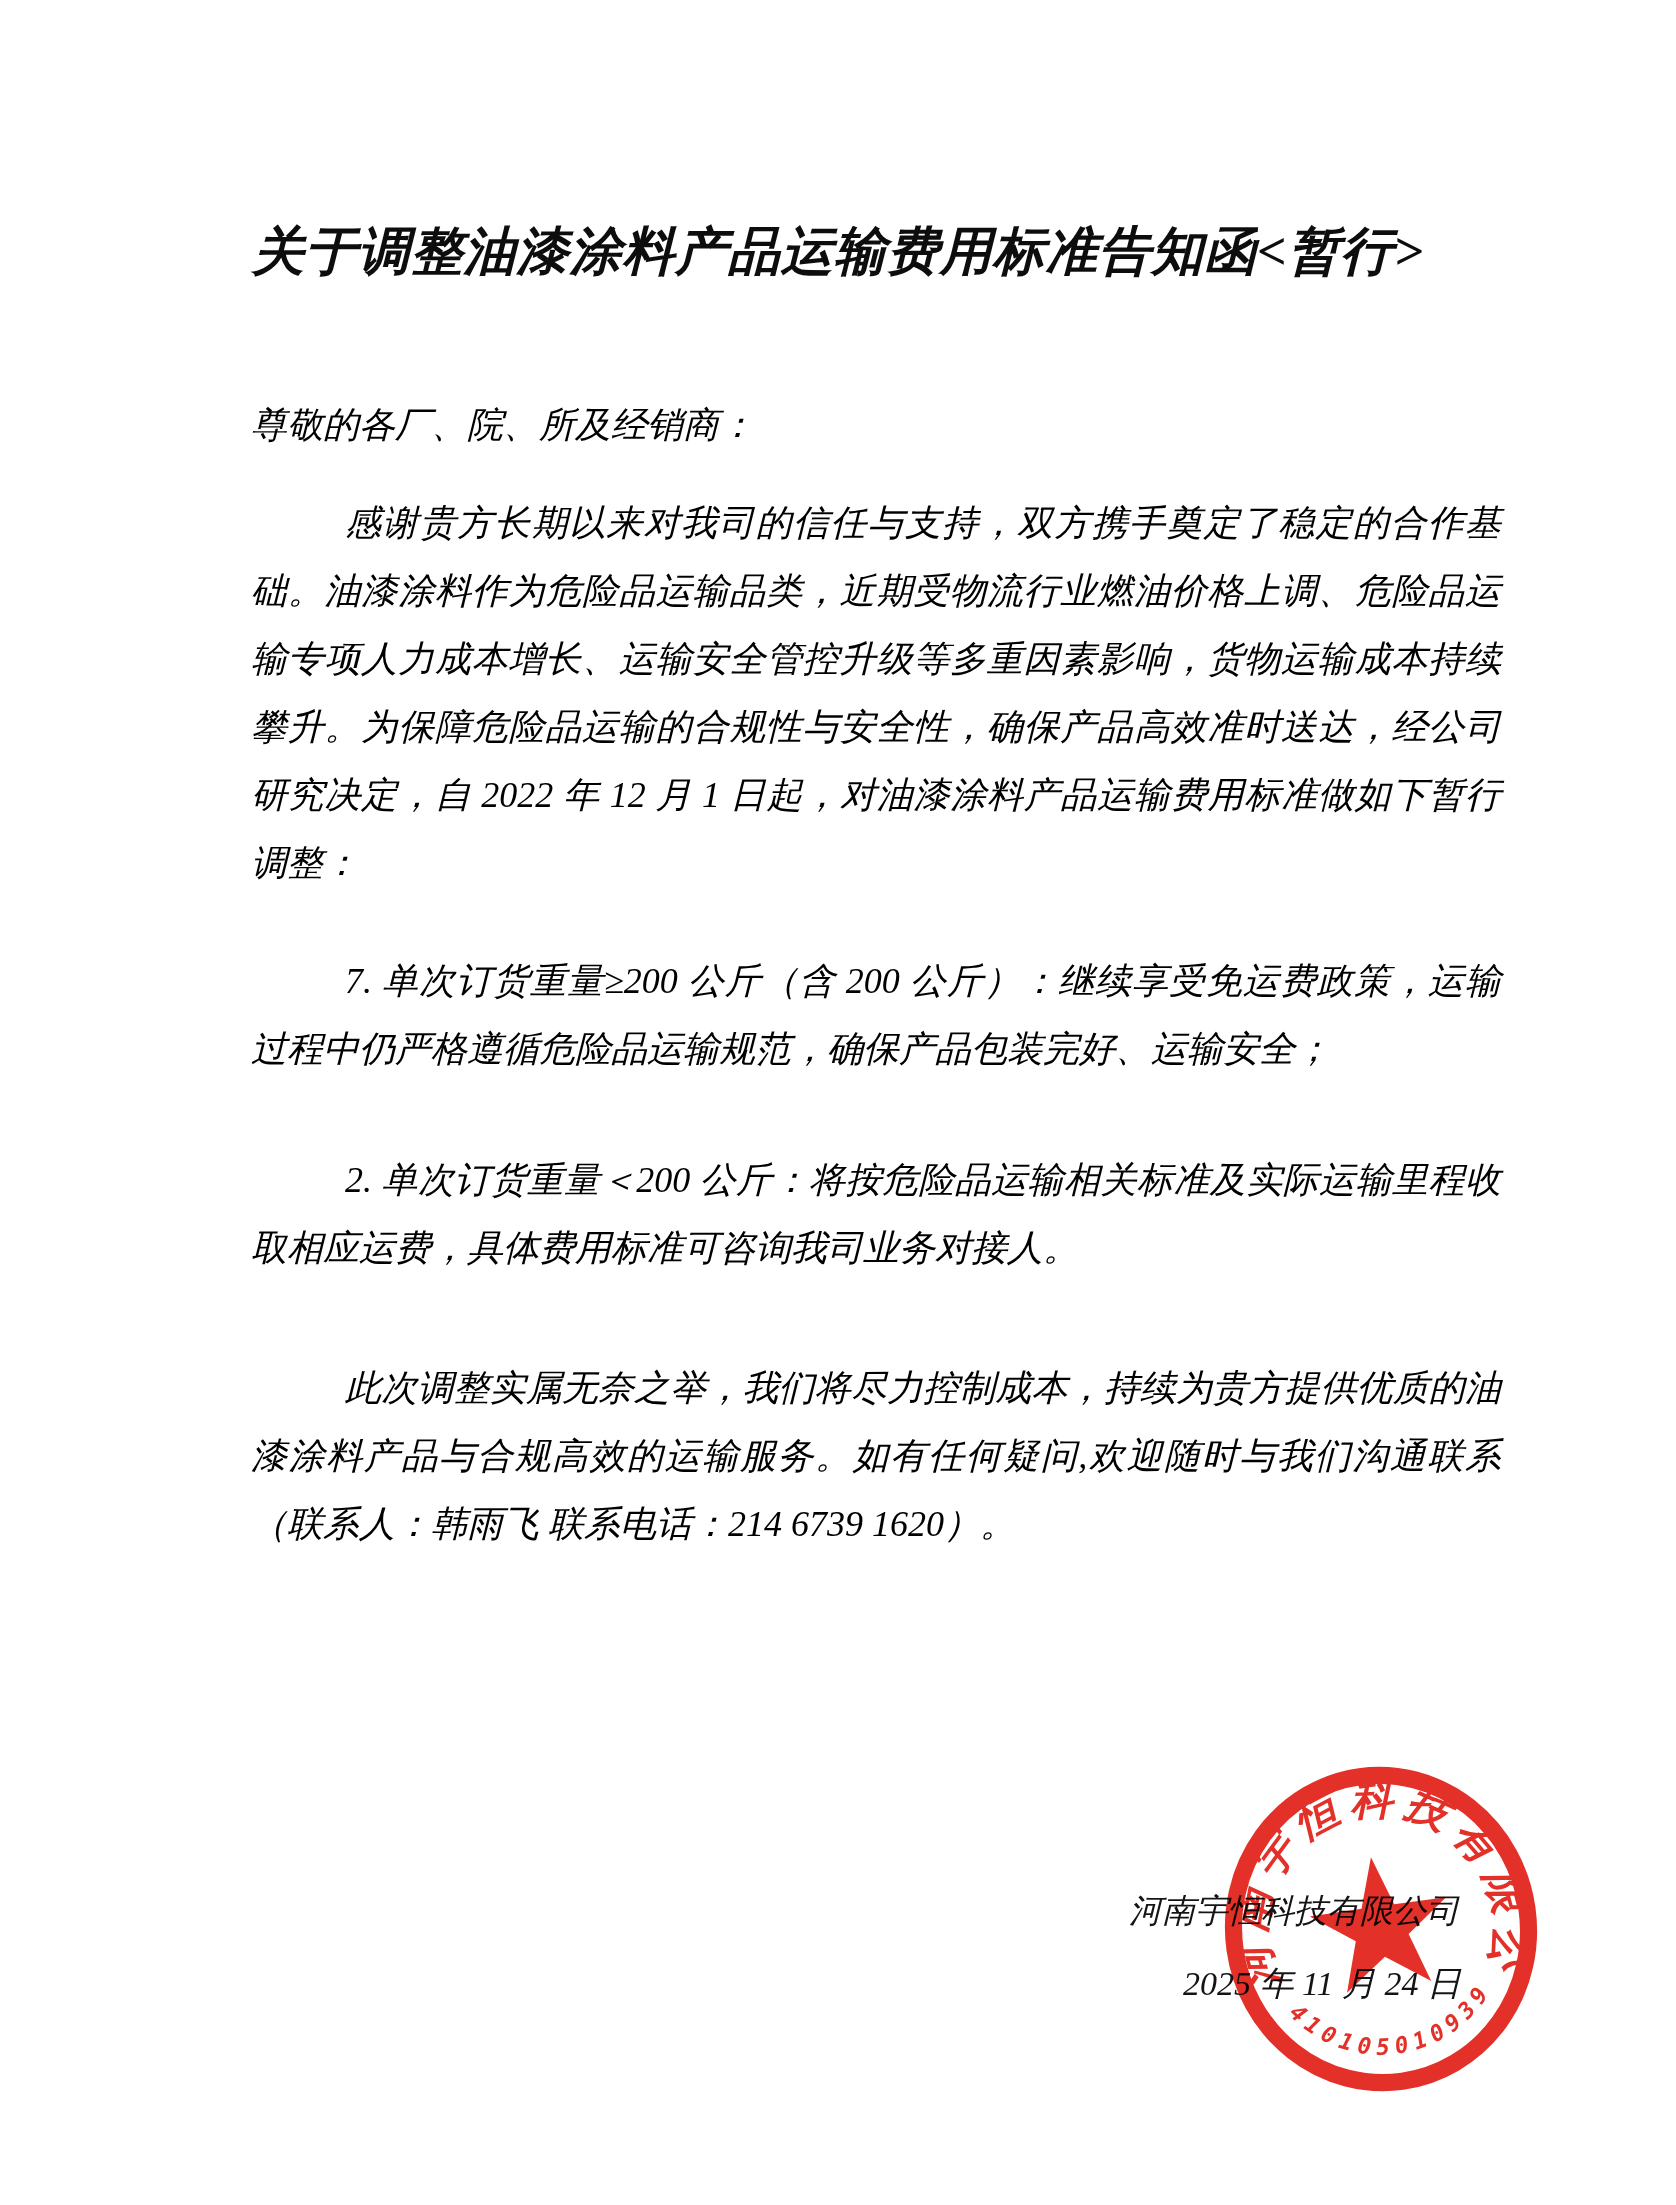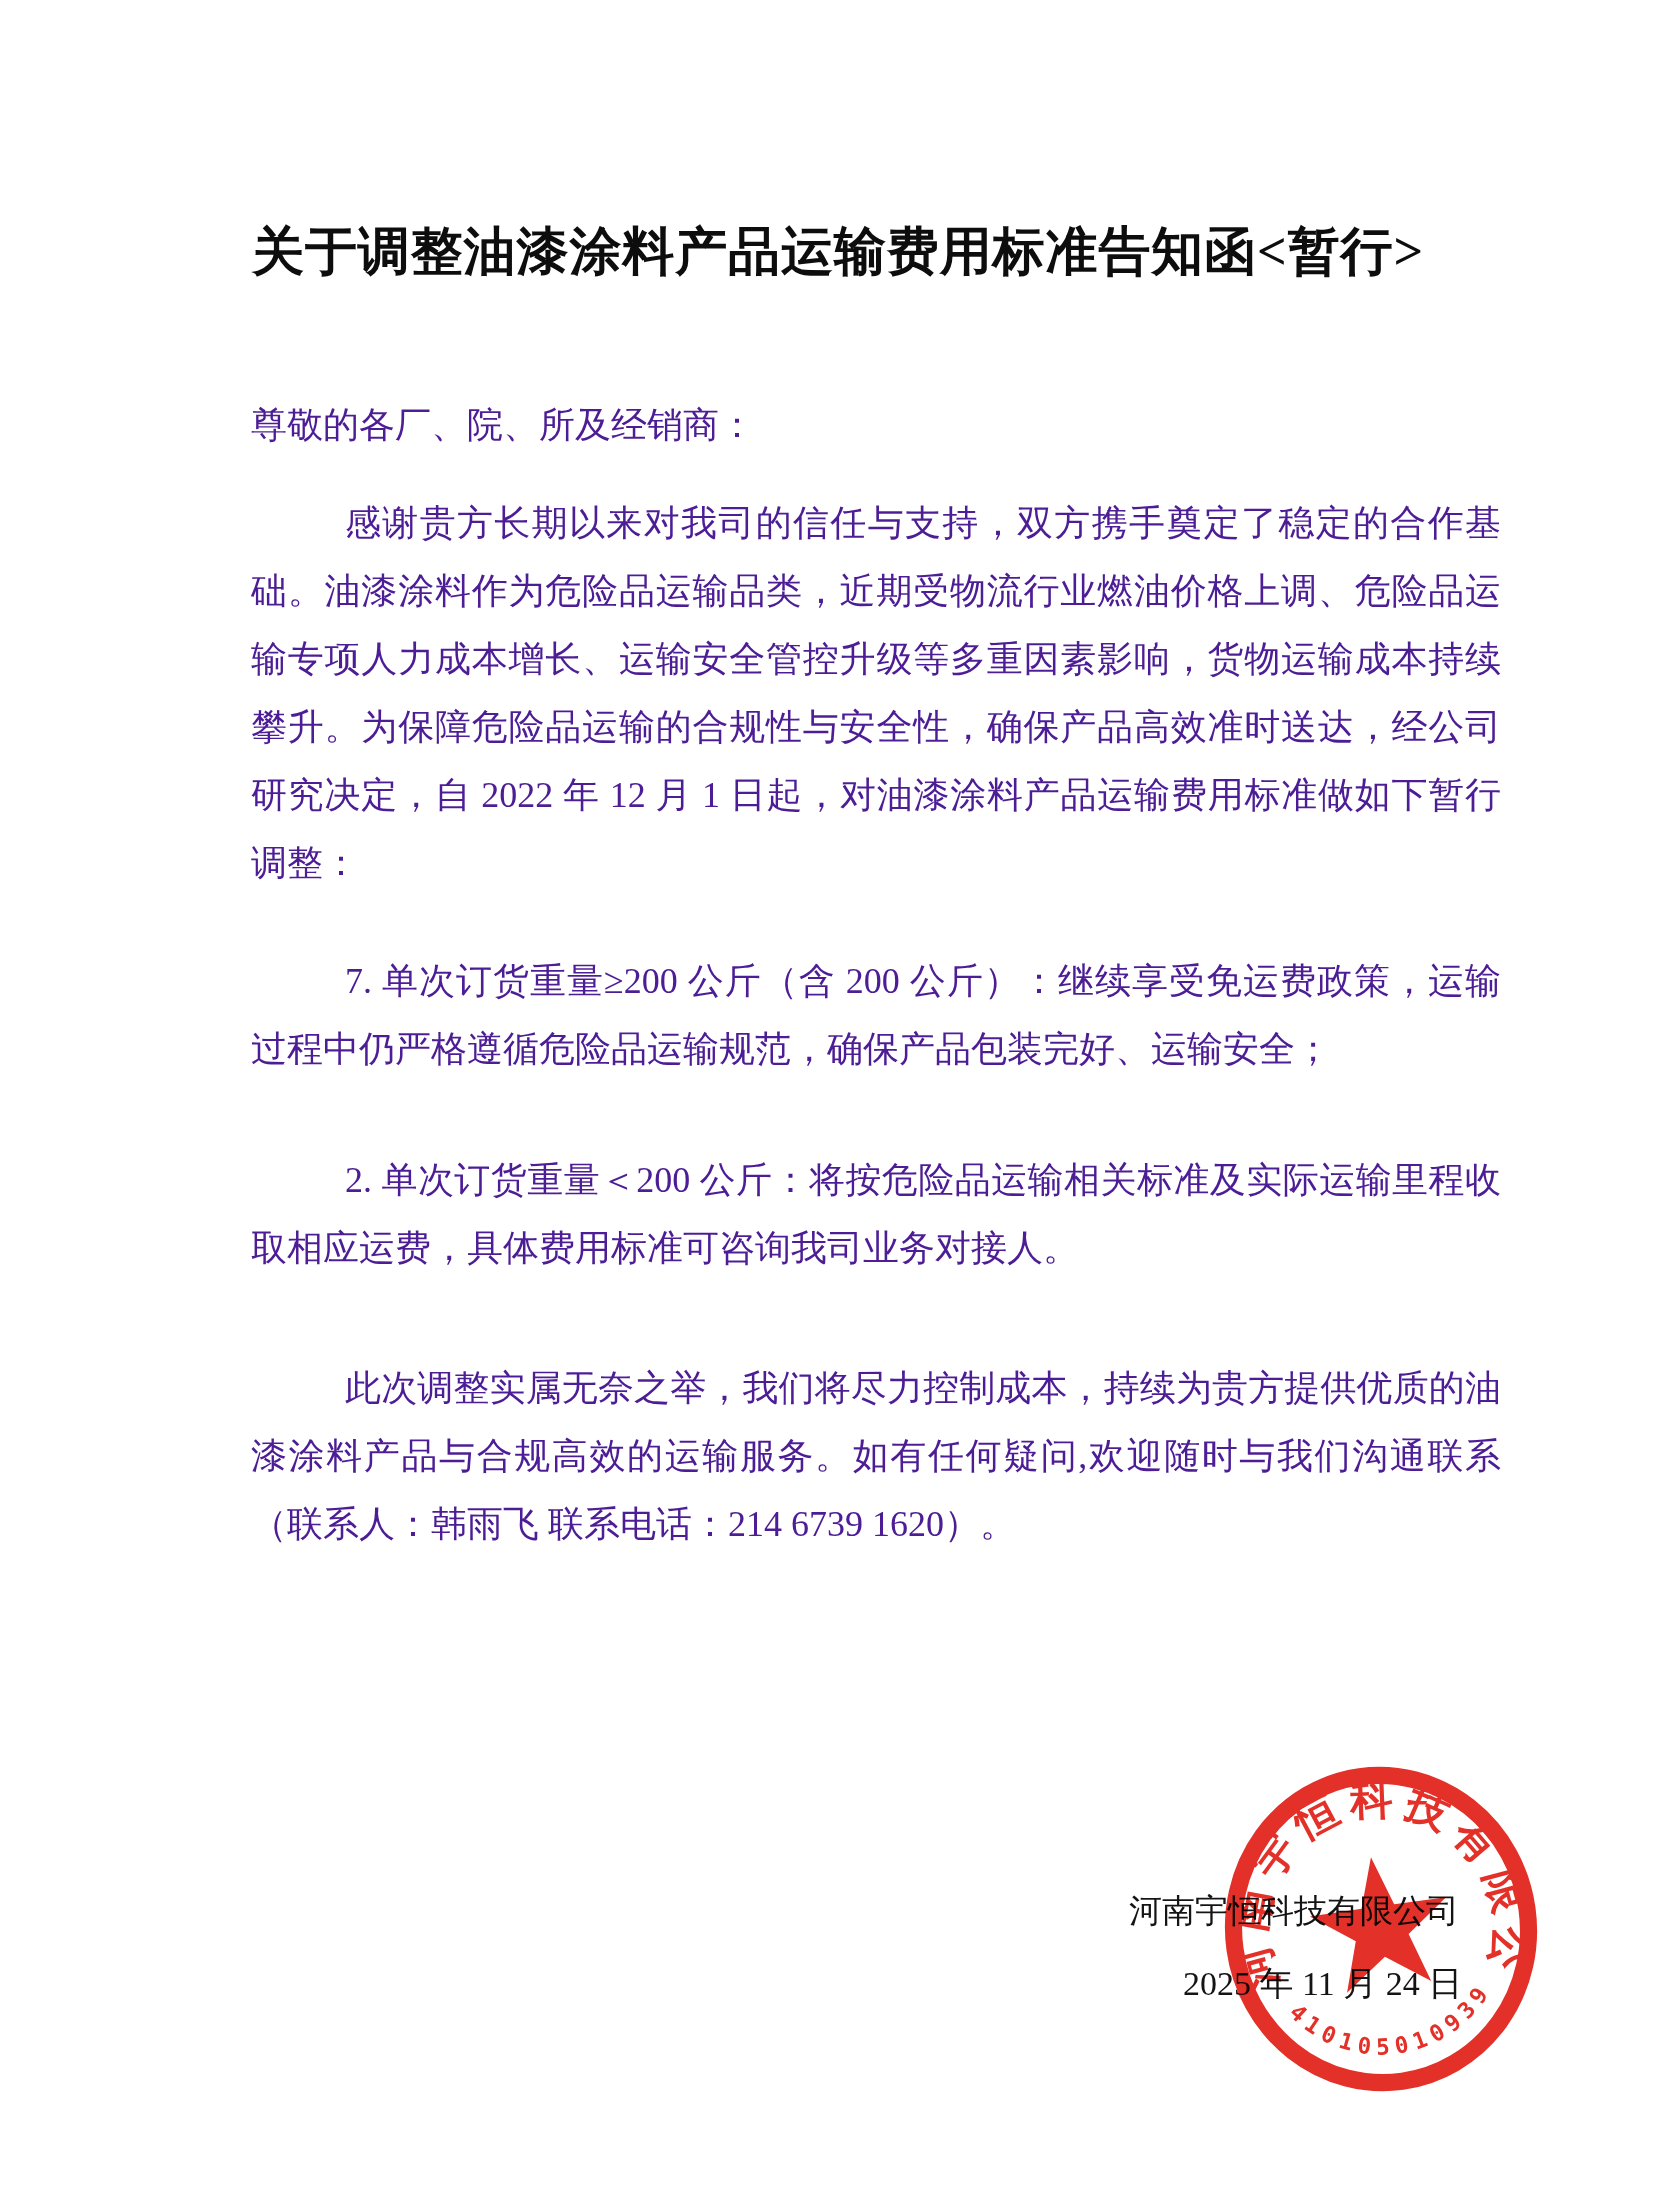--- a/index.html
+++ b/index.html
@@ -3,39 +3,40 @@
 <meta charset="utf-8">
 <style>
   html,body{margin:0;padding:0;background:#f2f2f2;}
   .page{
     position:relative;
     width:1676px;height:2205px;
     background:#ffffff;
     font-family:"Liberation Serif","DejaVu Serif",serif;
     color:#111;
     overflow:hidden;
+    font-style:italic;
   }
   .title{
     position:absolute;
     left:0;right:0;top:217px;
     text-align:center;
     font-size:52px;
     font-weight:bold;
     letter-spacing:0.9px;
     color:#0d0d0d;
   }
   .content{
     position:absolute;
     left:251px;
     width:1250px;
     top:391px;
     font-size:36px;
     line-height:68px;
     text-align:justify;
-    color:#4c1d95;
+    color:#000000;
   }
   .content p{margin:0;}
   p.salutation{text-indent:0;margin-top:0;}
   p.para{text-indent:94px;}
   p.p-open{margin-top:30px;}
   p.p-item1{margin-top:50px;}
   p.p-item2{margin-top:63px;}
   p.p-adjust{margin-top:72px;}
   p.p-close{margin-top:68px;}
   .signature-company{

